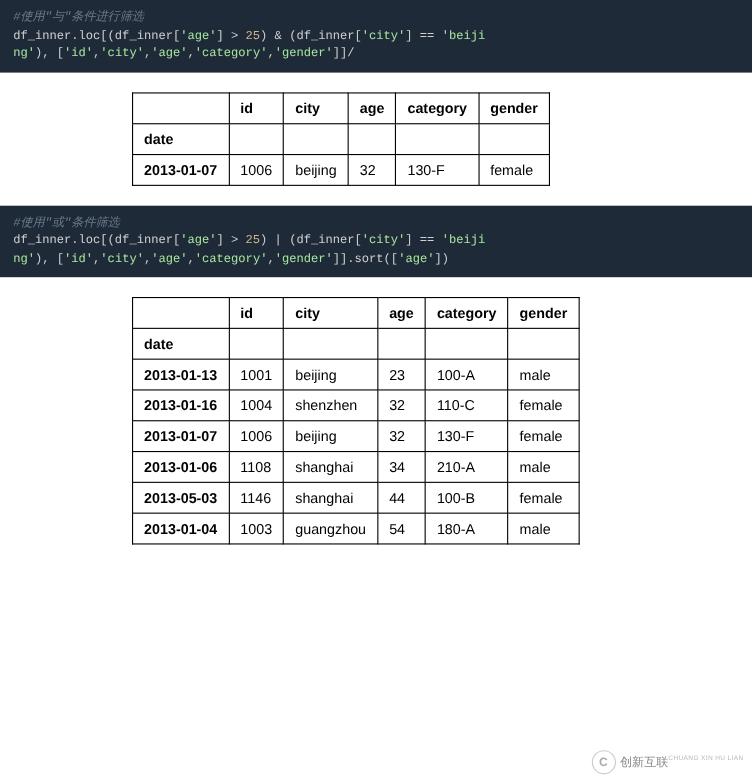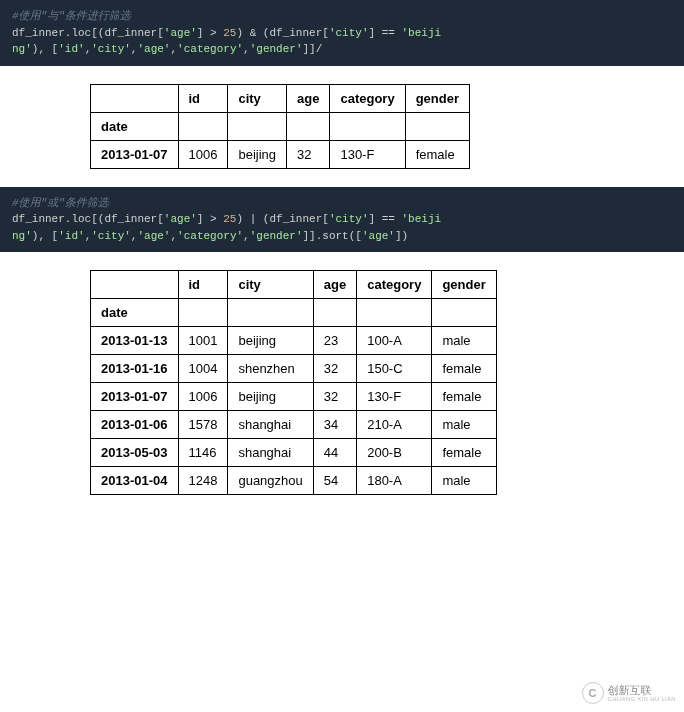--- a/index.html
+++ b/index.html
@@ -16,21 +16,21 @@
       font-family: 'Courier New', monospace;
       font-size: 11px;
       line-height: 1.5;
       color: #d0d0d0;
       width: 684px;
     }
     .code-comment { color: #6a7a8a; font-style: italic; }
     .code-str { color: #a8e69f; }
     .code-num { color: #d2b48c; text-align: center; }
     .table-wrap {
-      padding: 18px 0 18px 90px;
+      padding: 18px 0 18px 120px;
       text-align: left;
     }
     table {
       border-collapse: collapse;
       font-size: 13px;
       color: #000;
     }
     th, td {
       border: 1px solid #000;
       padding: 6px 10px;
@@ -54,21 +54,21 @@
       height: 22px;
       border: 1px solid #ccc;
       border-radius: 50%;
       display: flex;
       align-items: center;
       justify-content: center;
       font-size: 11px;
       color: #aaa;
       font-weight: bold;
     }
-    .watermark-text { display: flex; flex-direction: column; line-height: 1.1; justify-content: flex-end; }
+    .watermark-text { display: flex; flex-direction: row; line-height: 1.1; justify-content: flex-end; }
     .watermark-text .cn { font-size: 11px; color: #888; }
     .watermark-text .en { font-size: 6px; color: #bbb; letter-spacing: 0.3px; }
   </style>
 </head>
 <body>
 
 <div class="code-block">
   <div class="code-comment">#使用"与"条件进行筛选</div>
   <div><span>df_inner.loc[(df_inner[</span><span class="code-str">'age'</span><span>] &gt; </span><span class="code-num">25</span><span>) &amp; (df_inner[</span><span class="code-str">'city'</span><span>] == </span><span class="code-str">'beiji</span></div>
   <div><span class="code-str">ng'</span><span>), [</span><span class="code-str">'id'</span><span>,</span><span class="code-str">'city'</span><span>,</span><span class="code-str">'age'</span><span>,</span><span class="code-str">'category'</span><span>,</span><span class="code-str">'gender'</span><span>]]/</span></div>
@@ -136,50 +136,50 @@
       <td>beijing</td>
       <td>23</td>
       <td>100-A</td>
       <td>male</td>
     </tr>
     <tr>
       <td class="row-head">2013-01-16</td>
       <td>1004</td>
       <td>shenzhen</td>
       <td>32</td>
-      <td>150-C</td>
+      <td>110-C</td>
       <td>female</td>
     </tr>
     <tr>
       <td class="row-head">2013-01-07</td>
       <td>1006</td>
       <td>beijing</td>
       <td>32</td>
       <td>130-F</td>
       <td>female</td>
     </tr>
     <tr>
       <td class="row-head">2013-01-06</td>
-      <td>1578</td>
+      <td>1108</td>
       <td>shanghai</td>
       <td>34</td>
       <td>210-A</td>
       <td>male</td>
     </tr>
     <tr>
       <td class="row-head">2013-05-03</td>
       <td>1146</td>
       <td>shanghai</td>
       <td>44</td>
-      <td>200-B</td>
+      <td>100-B</td>
       <td>female</td>
     </tr>
     <tr>
       <td class="row-head">2013-01-04</td>
-      <td>1248</td>
+      <td>1003</td>
       <td>guangzhou</td>
       <td>54</td>
       <td>180-A</td>
       <td>male</td>
     </tr>
   </tbody>
     </table>
 </div>
 
 <div class="watermark">

